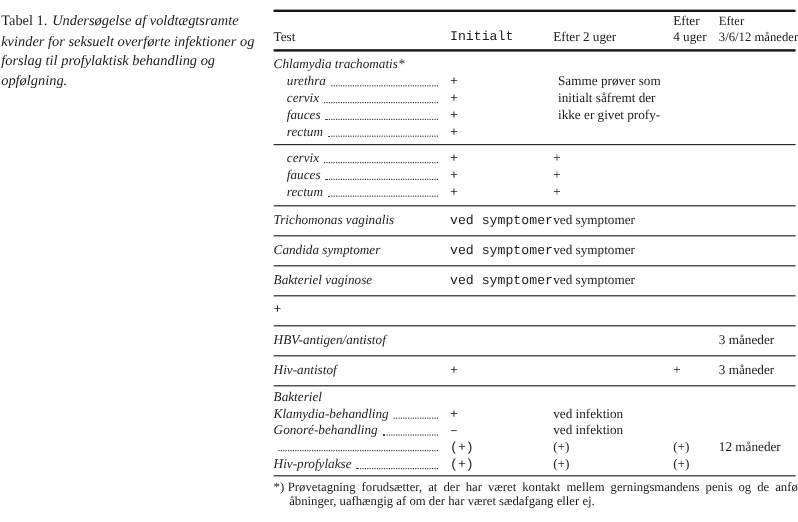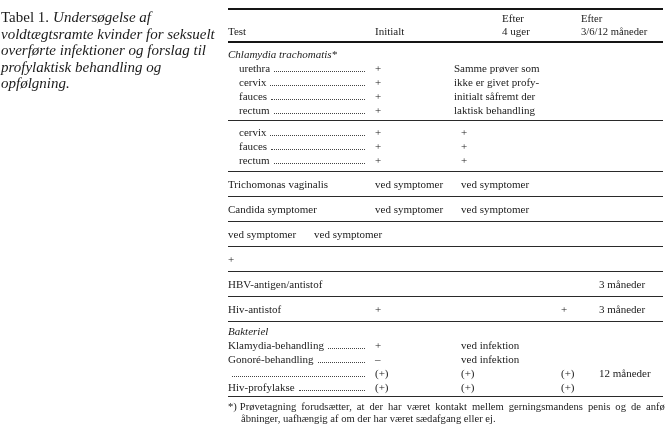--- a/index.html
+++ b/index.html
@@ -1,66 +1,67 @@
 <!DOCTYPE html>
 <html><head>
 <meta charset="utf-8">
 <style>
   html,body{margin:0;padding:0;background:#fff;}
   .page{
     position:relative;width:665px;height:435px;background:#fff;color:#1b1b1b;
     font-family:"Liberation Serif", serif;font-size:11px;overflow:hidden;
   }
   
-  .caption{position:absolute;left:1px;top:9px;width:219px;font-size:15px;line-height:16.5px;}
+  .caption{position:absolute;left:1px;top:9px;width:219px;font-size:12px;line-height:16.5px;}
   .cap-label{font-style:normal;margin-right:4px;}
   .cap-text{font-style:italic;}
   
   .tablewrap{position:absolute;left:228px;top:8px;width:435px;}
   .hdr{display:flex;align-items:flex-end;border-top:2px solid #151515;border-bottom:2px solid #151515;padding:2px 0 3px;}
   .hdr .one{line-height:13px;}
-  .hdr .two{line-height:13px;margin-left:41px;}
+  .hdr .two{line-height:13px;}
   .hdr .c5{font-size:10.6px;}
   .band{border-bottom:1.3px solid #2a2a2a;}
   .sec{position:relative;}
   .sec-pad-a{padding:4px 0 3px;}
   .sec-pad-b{padding:4px 0 4px;}
   .sec-pad-c{padding:2px 0 2px;}
   .single{padding:5px 0 5px;}
   .trow{display:flex;align-items:baseline;line-height:14px;height:14px;}
   .title{font-style:italic;line-height:14px;height:14px;}
   .c1{width:147px;flex:none;display:flex;}
-  .c2{width:86px;flex:none;white-space:nowrap;}
+  .c2{width:86px;flex:none;white-space:nowrap;font-family:Liberation Mono, monospace;}
   .c3{width:100px;flex:none;white-space:nowrap;}
   .c4{width:38px;flex:none;white-space:nowrap;}
   .c5{width:64px;flex:none;white-space:nowrap;}
-  .lbl{white-space:nowrap;}
+  .lbl{white-space:nowrap;font-style:italic;}
   .ital{text-align:center;}
   .indent{padding-left:11px;}
   .leader{flex:1 1 auto;align-self:flex-end;border-bottom:1.5px dotted #444;margin:0 10px 3px 4px;min-width:8px;}
-  .note{position:absolute;left:226px;top:18px;line-height:14px;width:130px;}
+  .note{position:absolute;left:237px;top:18px;line-height:14px;width:130px;}
   .note div{height:14px;}
   
   .fnote{margin-top:4px;font-size:10.6px;line-height:11.9px;text-align:justify;padding-left:13px;text-indent:-13px;width:435px;}
   .fn-marker{margin-right:3px;}
 </style>
 </head>
 <body>
 
 <div class="page">
 
   <div class="caption">
     <span class="cap-label">Tabel 1.</span><span class="cap-text">Undersøgelse af voldtægtsramte kvinder for seksuelt overførte infektioner og forslag til profylaktisk behandling og opfølgning.</span>
   </div>
 
   <div class="tablewrap">
 
     <div class="hdr">
       <span class="c1 one">Test</span>
       <span class="c2 one">Initialt</span>
+      <span class="c3 one">Efter 2 uger</span>
       <span class="c4 two">
         <div>Efter</div>
         <div>4 uger</div>
       </span>
       <span class="c5 two">
         <div>Efter</div>
         <div>3/6/12 måneder</div>
       </span>
     </div>
 
@@ -101,23 +102,22 @@
             <span class="lbl indent">rectum</span>
             <span class="leader"></span>
           </span>
         <span class="c2">+</span>
         <span class="c3"></span>
           <span class="c4"></span>
           <span class="c5"></span>
       </div>
       <div class="note">
         <div>Samme prøver som</div>
+        <div>initialt såfremt der</div>
         <div>ikke er givet profy-</div>
-        <div>initialt såfremt der</div>
-        <div>laktisk behandling</div>
       </div>
     </div>
 
     <div class="band sec sec-pad-b">
       <div class="trow">
         <span class="c1">
             <span class="lbl indent">cervix</span>
             <span class="leader"></span>
           </span>
         <span class="c2">+</span>
@@ -166,20 +166,23 @@
           </span>
         <span class="c2">ved symptomer</span>
         <span class="c3">ved symptomer</span>
         <span class="c4"></span>
           <span class="c5"></span>
       </div>
     </div>
 
     <div class="band single">
       <div class="trow">
+        <span class="c1">
+            <span class="lbl">Bakteriel vaginose</span>
+          </span>
         <span class="c2">ved symptomer</span>
         <span class="c3">ved symptomer</span>
         <span class="c4"></span>
           <span class="c5"></span>
       </div>
     </div>
 
     <div class="band single">
       <div class="trow">
         <span class="c2">+</span>

